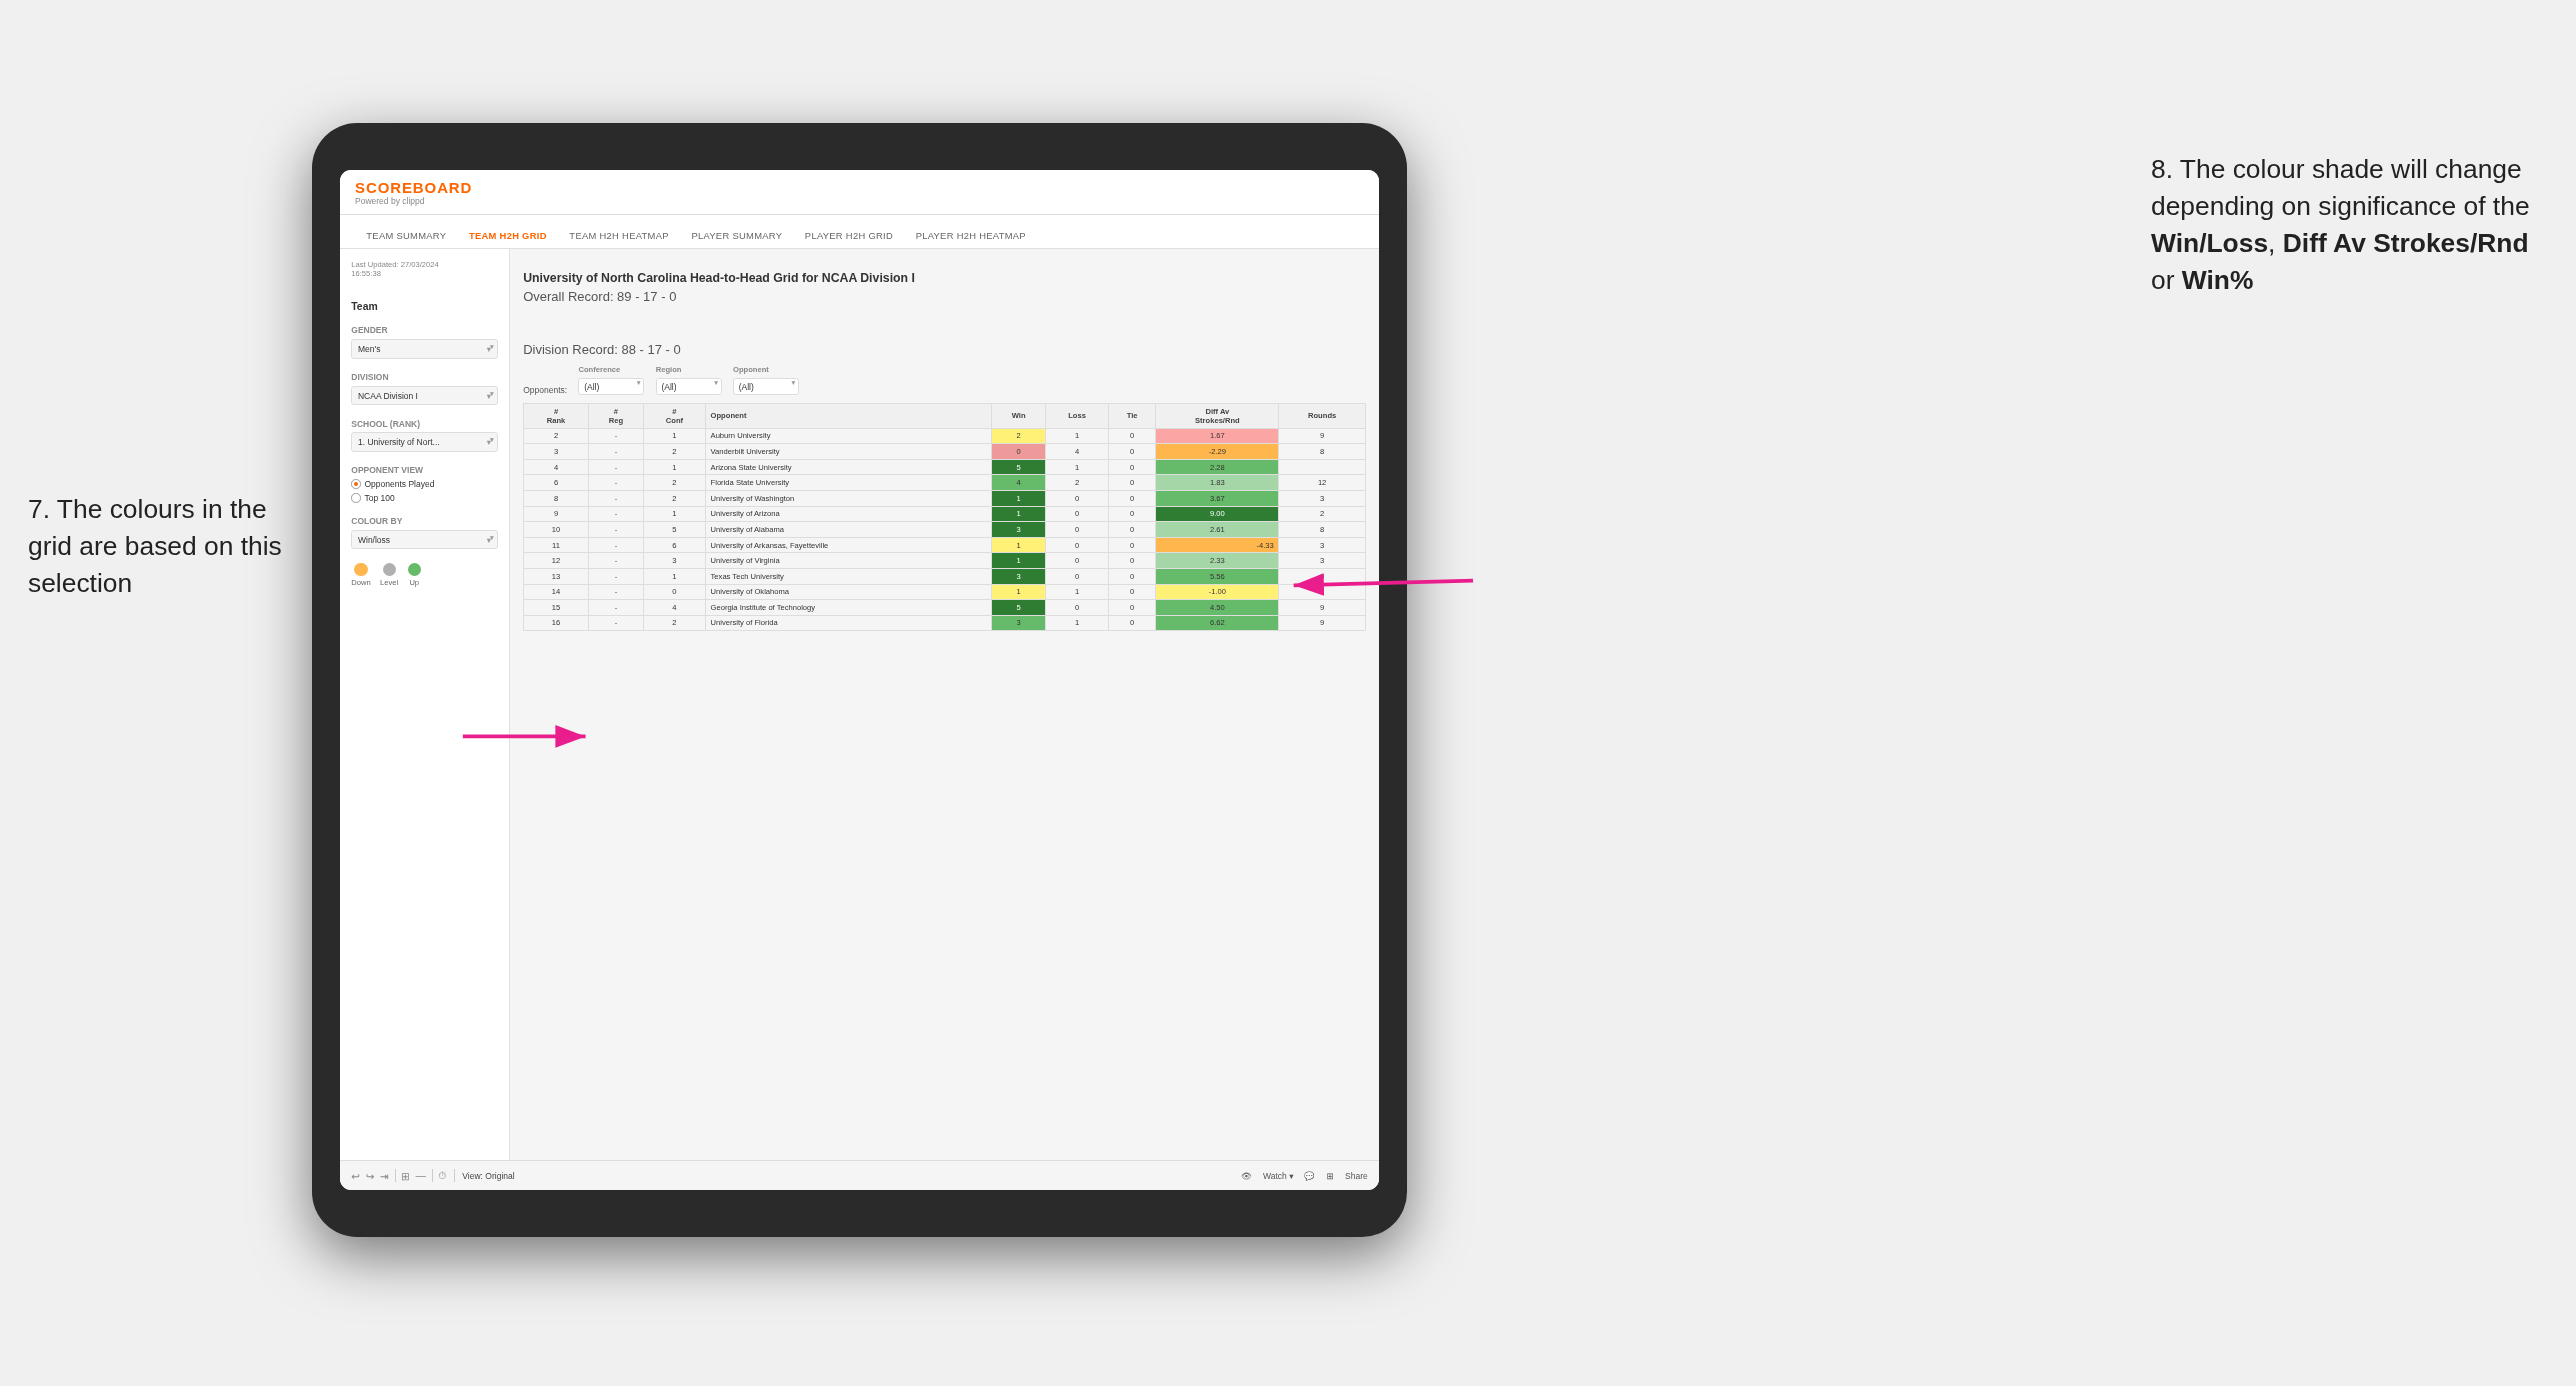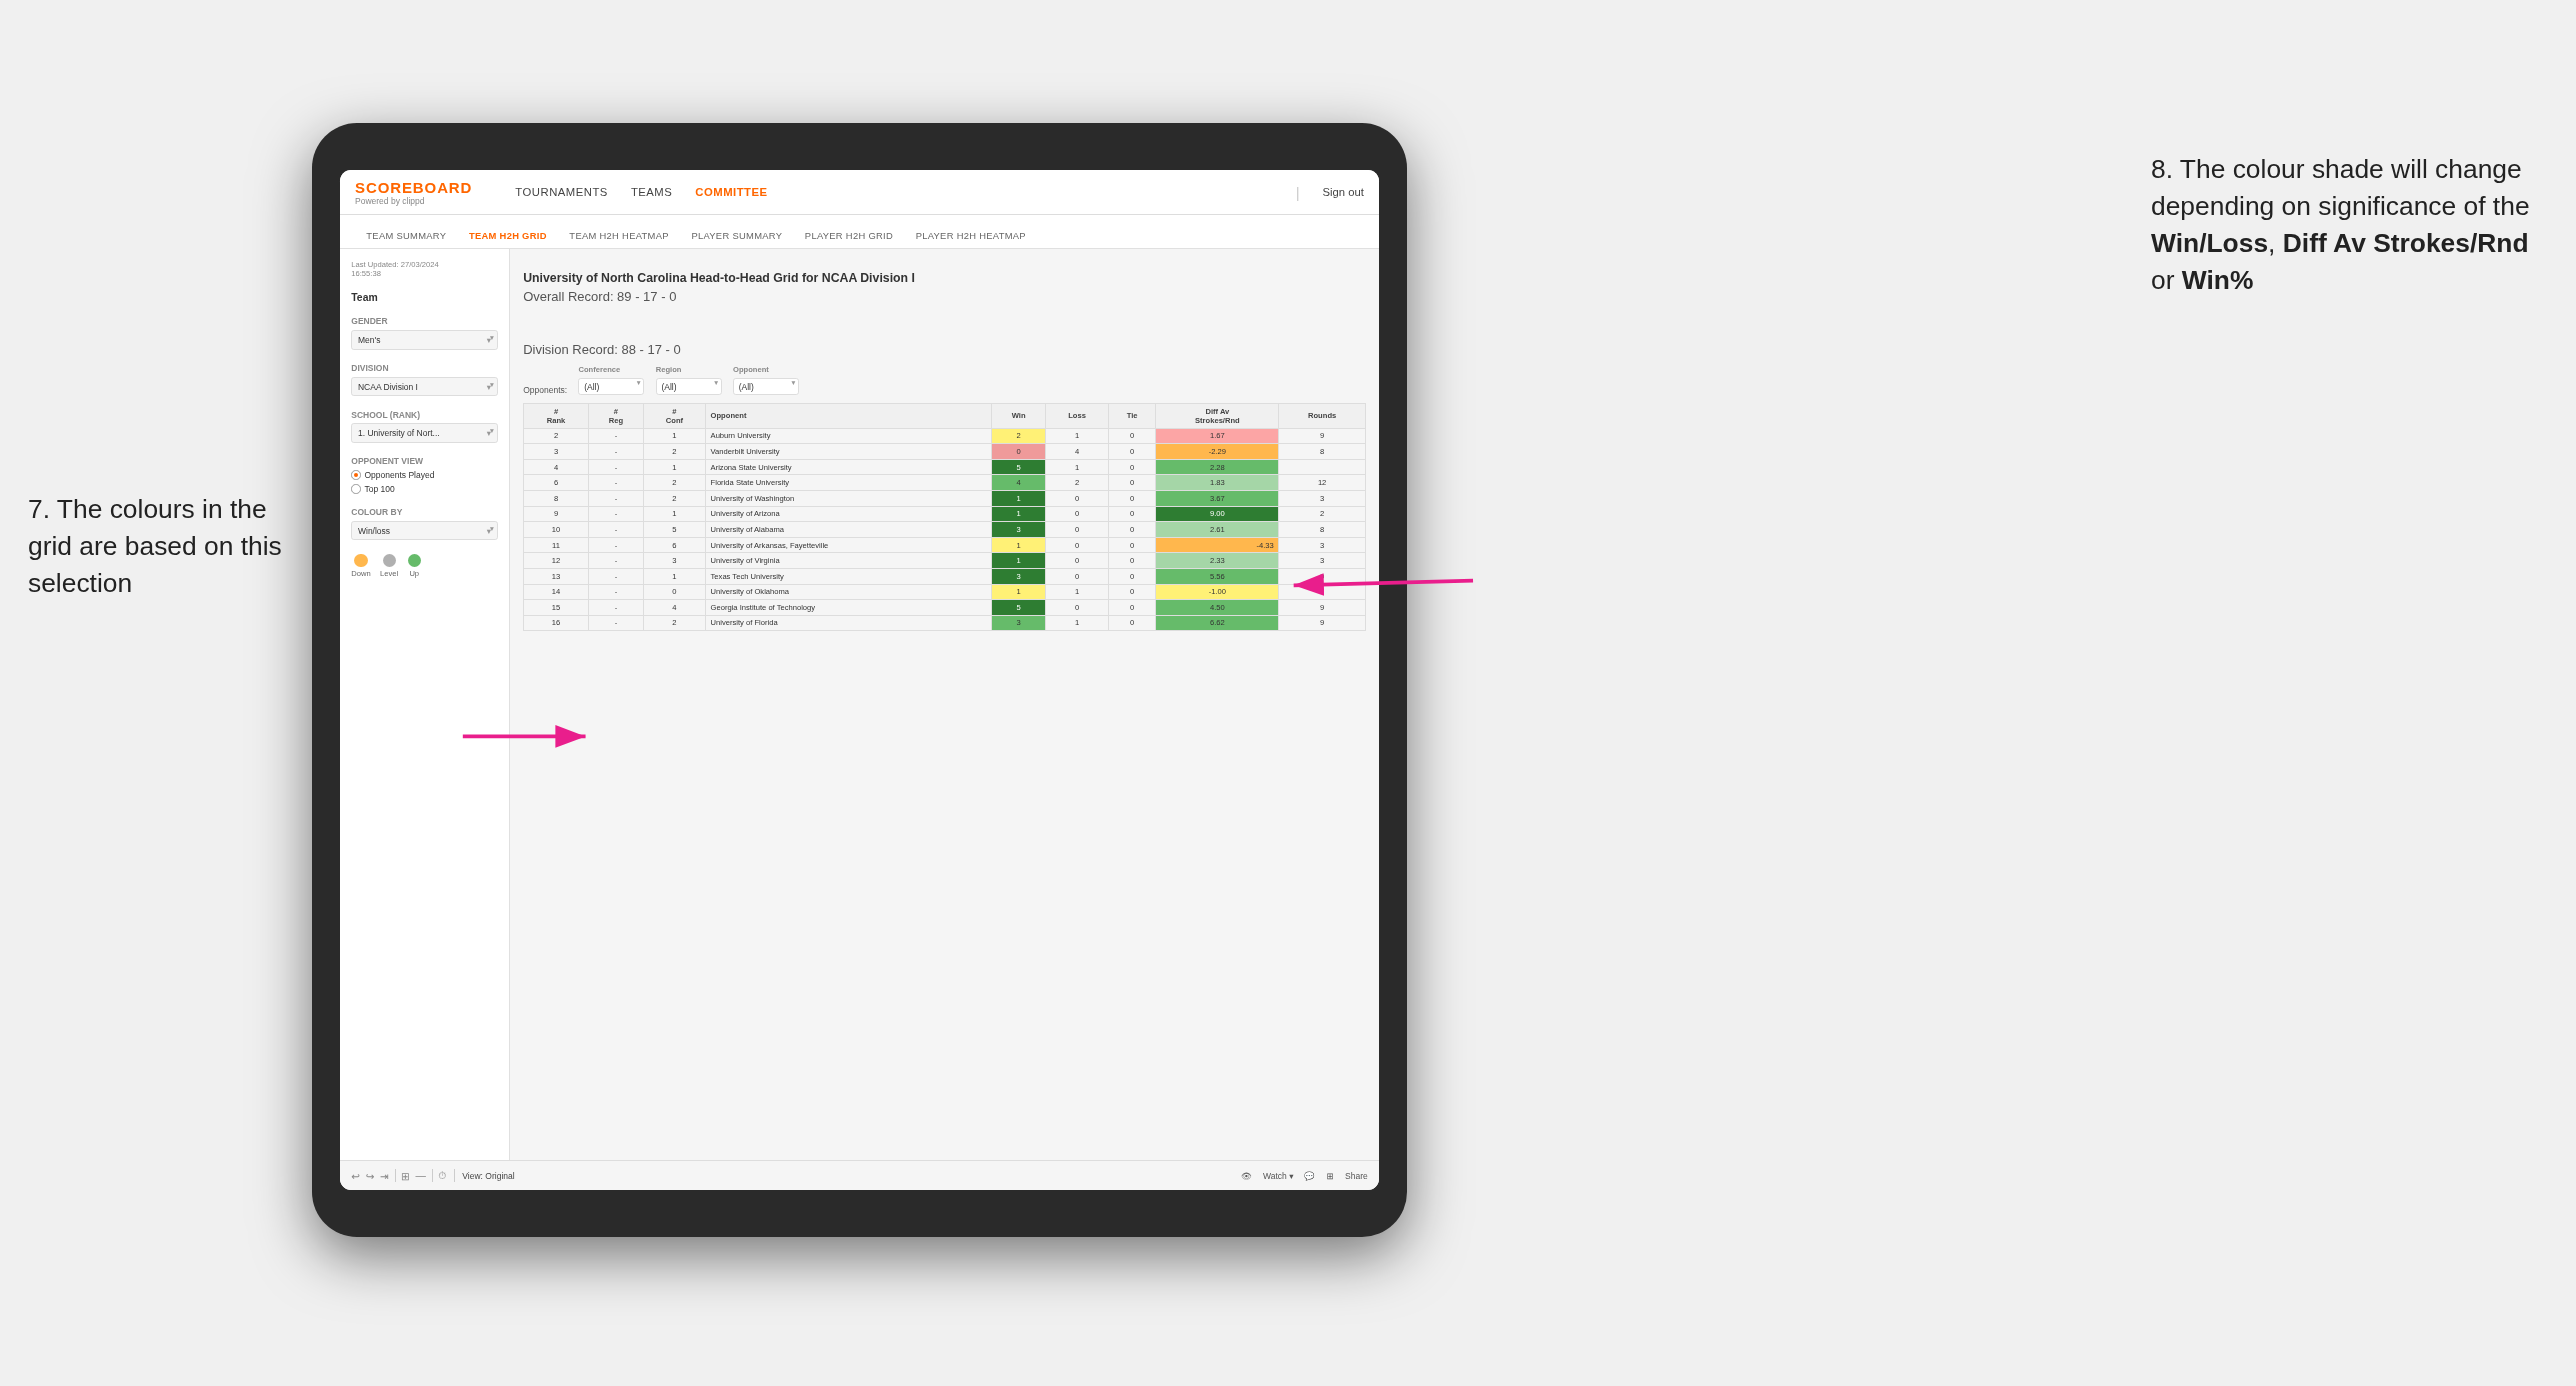--- a/index.html
+++ b/index.html
@@ -267,21 +267,21 @@
     }
 
     .color-label {
       font-size: 7.6px;
       color: #666;
     }
 
     .last-updated {
       font-size: 7.6px;
       color: #888;
-      margin-bottom: 14px;
+      margin-bottom: 23px;
     }
 
     
     .grid-content {
       flex: 1;
       overflow-y: auto;
       padding: 11.3px 13.2px;
     }
 
     .grid-header {
@@ -447,27 +447,20 @@
   <span>8. The colour shade will change depending on significance of the </span><strong>Win/Loss</strong><span>, </span><strong>Diff Av Strokes/Rnd</strong><span> or </span><strong>Win%</strong>
 </div>
 
 <div class="tablet">
   <div class="tablet-screen">
 
     <div class="top-nav">
       <div class="logo-area">
         <span class="logo-text">SCOREBOARD</span>
         <span class="logo-sub">Powered by clippd</span>
-      </div>
-      <div class="nav-links">
-        <span class="nav-link">TOURNAMENTS</span>
-        <span class="nav-link">TEAMS</span>
-        <span class="nav-link active">COMMITTEE</span>
-        <span class="nav-separator">|</span>
-        <span class="sign-out">Sign out</span>
       </div>
     </div>
 
     <div class="sub-nav">
       <span class="sub-tab">TEAM SUMMARY</span>
       <span class="sub-tab active">TEAM H2H GRID</span>
       <span class="sub-tab">TEAM H2H HEATMAP</span>
       <span class="sub-tab">PLAYER SUMMARY</span>
       <span class="sub-tab">PLAYER H2H GRID</span>
       <span class="sub-tab">PLAYER H2H HEATMAP</span>

